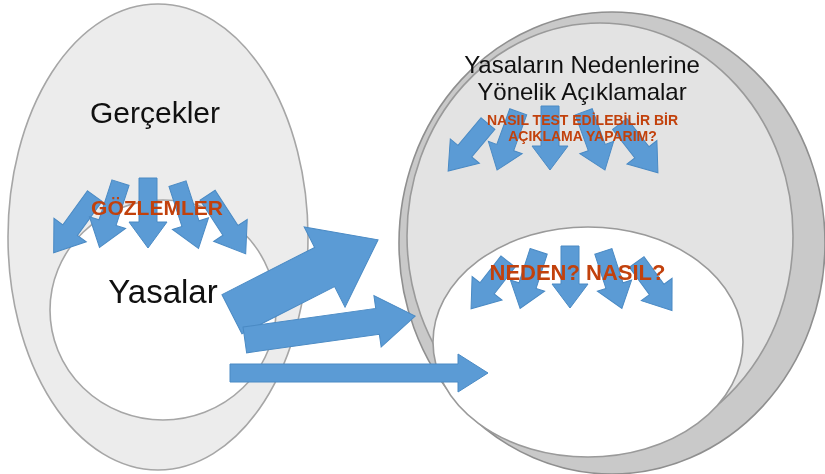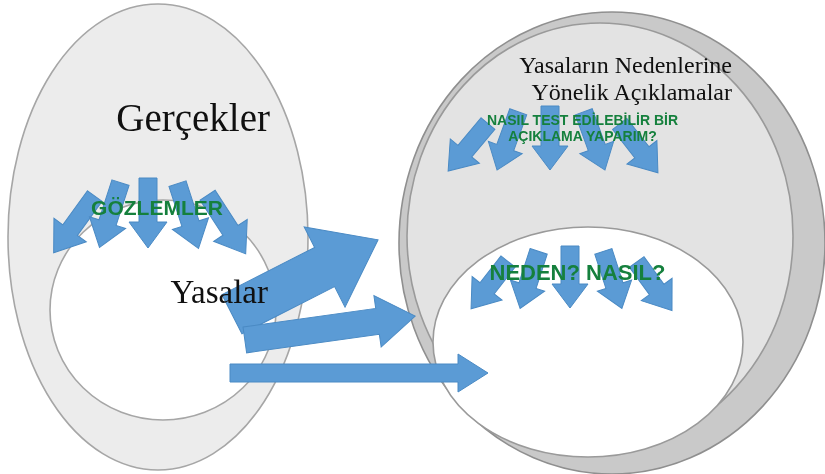--- a/index.html
+++ b/index.html
@@ -25,33 +25,32 @@
     height: 474px;
   }
   .lbl {
     position: absolute;
     text-align: center;
     white-space: pre;
     line-height: 1.12;
     pointer-events: none;
   }
   .serif-label {
-    font-family: Liberation Serif, serif;
+    font-family: Liberation Sans, sans-serif;
     color: #101010;
     font-weight: 400;
-    text-align: right;
   }
   .accent-label {
     font-family: "Liberation Sans", sans-serif;
     font-weight: bold;
-    color: #15803d;
+    color: #c2410c;
   }
   #label-gercekler {
     left: 40px; top: 96px; width: 230px;
-    font-size: 39px;
+    font-size: 30px;
   }
   #label-yasalar {
     left: 58px; top: 274px; width: 210px;
     font-size: 33px;
   }
   #label-aciklamalar {
     left: 432px; top: 52px; width: 300px;
     font-size: 24px;
   }
   #label-hipotezler {

